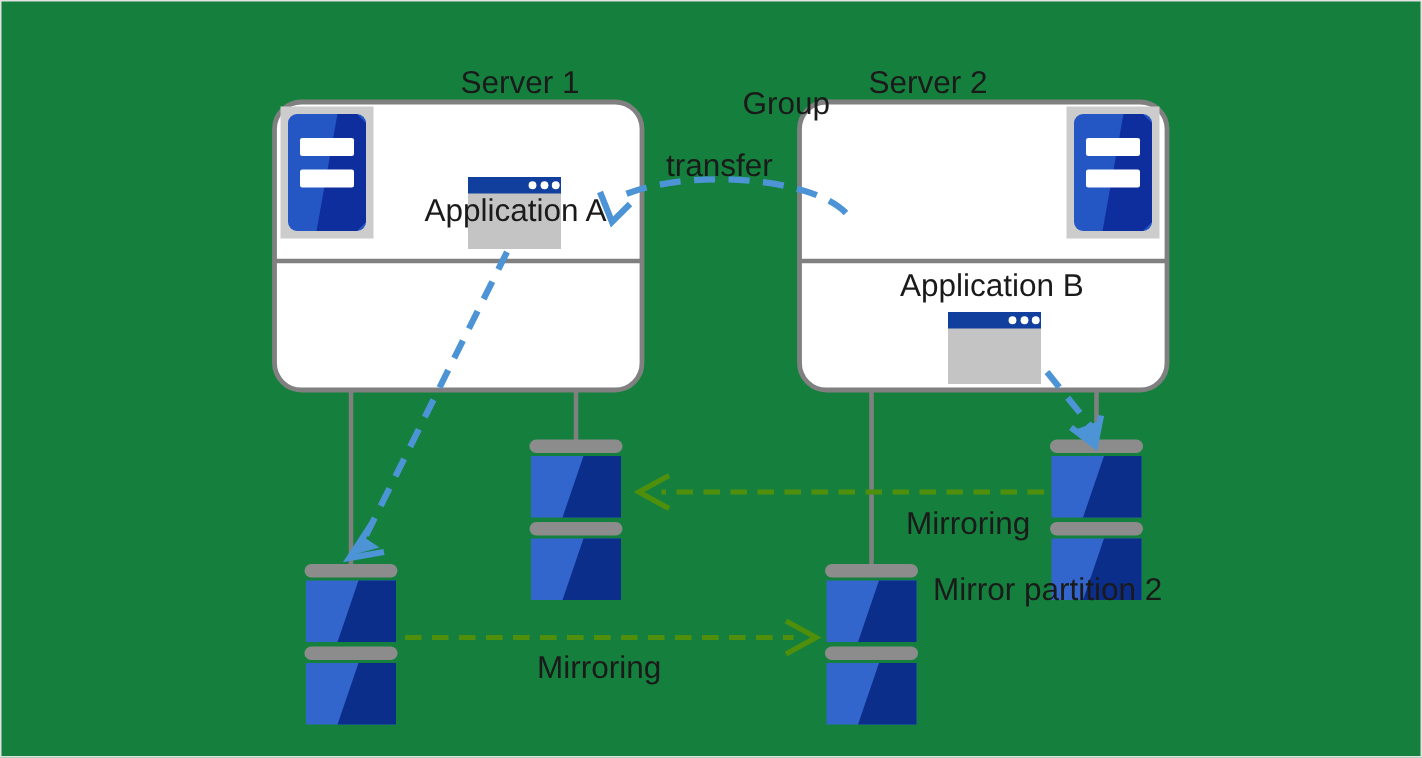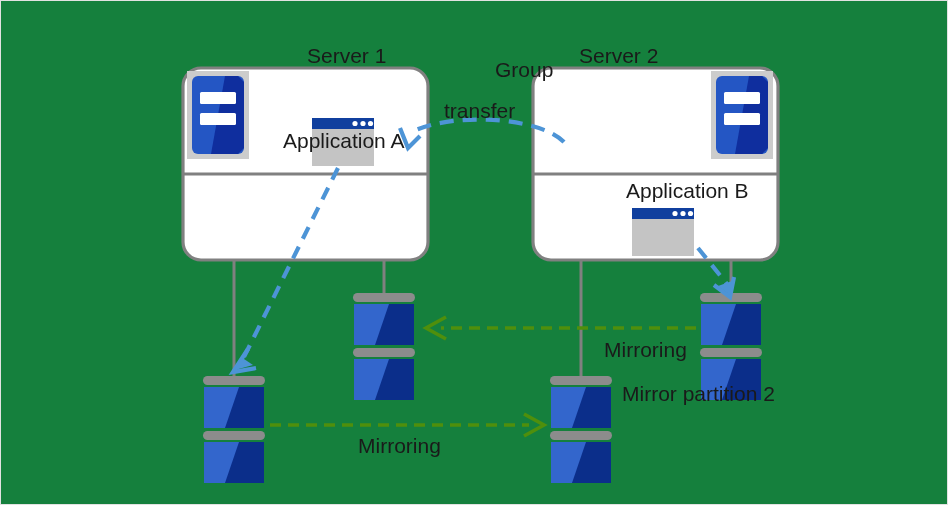--- a/index.html
+++ b/index.html
@@ -151,21 +151,21 @@
 
   <div class="lbl" style="left:306px; top:44px;">Server 1</div>
 
   <div class="lbl" style="left:578px; top:44px;">Server 2</div>
 
   <div class="lbl" style="left:454px; top:58px;margin-left:40px;">Group</div>
   <div class="lbl" style="left:443px; top:99px;">transfer</div>
 
   <div class="lbl" style="left:282px; top:89px;margin-top:40px;">Application  A</div>
 
-  <div class="lbl" style="left:625px; top:179px;text-align:right;">Application  B</div>
+  <div class="lbl" style="left:599px; top:179px;text-align:right;">Application  B</div>
 
 
   <div class="lbl" style="left:621px; top:382px;">Mirror partition 2</div>
 
   <div class="lbl" style="left:357px; top:434px;">Mirroring</div>
 
   <div class="lbl" style="left:603px; top:338px;">Mirroring</div>
 
 </div>
 

